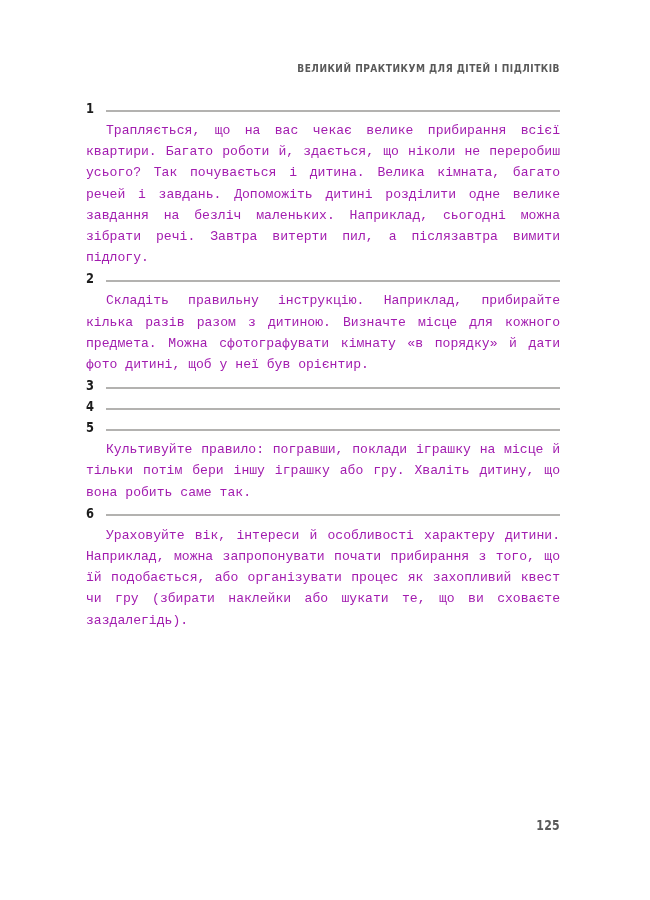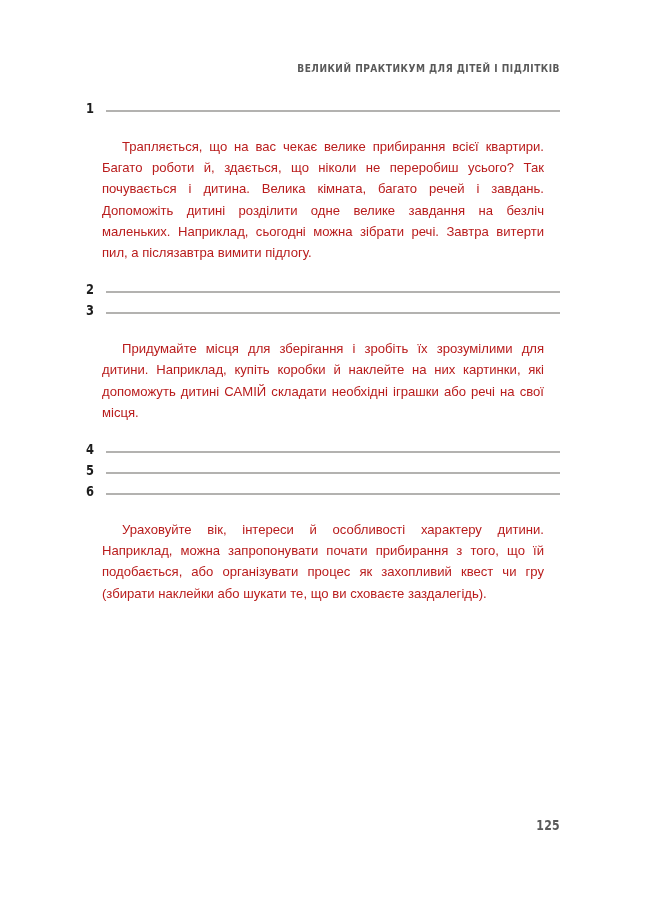--- a/index.html
+++ b/index.html
@@ -65,28 +65,29 @@
     transform-origin: left center;
   }
   .sec-rule {
     flex: 1 1 auto;
     height: 2px;
     background: #b3b2b0;
     margin-left: 11px;
     margin-top: 5px;
   }
   p.para {
-    margin: 16px;
+    margin: 0;
     text-align: justify;
     text-justify: inter-word;
     font-size: 13.1px;
     line-height: 21.2px;
     text-indent: 20px;
-    color: #b91c1c;
+    color: #a21caf;
     hyphens: manual;
+    font-family: Liberation Mono, monospace;
   }
   p.para + p.para {
     margin-top: 0;
   }
   .sec-body {
     padding-top: 1px;
   }
   .folio {
     position: absolute;
     left: 86px;
@@ -119,43 +120,46 @@
       <div class="sec-body">
         <p class="para">Трапляється, що на вас чекає велике прибирання всієї квартири. Багато роботи й, здається, що ніколи не переробиш усього? Так почувається і дитина. Велика кімната, багато речей і завдань. Допоможіть дитині розділити одне велике завдання на безліч маленьких. Наприклад, сьогодні можна зібрати речі. Завтра витерти пил, а післязавтра вимити підлогу.</p>
       </div>
     </div>
 
     <div class="section">
       <div class="sec-head">
         <span class="sec-num">2</span>
         <span class="sec-rule"></span>
       </div>
+      <div class="sec-body">
+        <p class="para">Складіть правильну інструкцію. Наприклад, прибирайте кілька разів разом з дитиною. Визначте місце для кожного предмета. Можна сфотографувати кімнату «в порядку» й дати фото дитині, щоб у неї був орієнтир.</p>
+      </div>
     </div>
 
     <div class="section">
       <div class="sec-head">
         <span class="sec-num">3</span>
         <span class="sec-rule"></span>
-      </div>
-      <div class="sec-body">
-        <p class="para">Придумайте місця для зберігання і зробіть їх зрозумілими для дитини. Наприклад, купіть коробки й наклейте на них картинки, які допоможуть дитині САМІЙ складати необхідні іграшки або речі на свої місця.</p>
       </div>
     </div>
 
     <div class="section">
       <div class="sec-head">
         <span class="sec-num">4</span>
         <span class="sec-rule"></span>
       </div>
     </div>
 
     <div class="section">
       <div class="sec-head">
         <span class="sec-num">5</span>
         <span class="sec-rule"></span>
+      </div>
+      <div class="sec-body">
+        <p class="para">Культивуйте правило: погравши, поклади іграшку на місце й тільки потім бери іншу іграшку або гру. Хваліть дитину, що вона робить саме так.</p>
       </div>
     </div>
 
     <div class="section">
       <div class="sec-head">
         <span class="sec-num">6</span>
         <span class="sec-rule"></span>
       </div>
       <div class="sec-body">
         <p class="para">Ураховуйте вік, інтереси й особливості характеру дитини. Наприклад, можна запропонувати почати прибирання з того, що їй подобається, або організувати процес як захопливий квест чи гру (збирати наклейки або шукати те, що ви сховаєте заздалегідь).</p>

